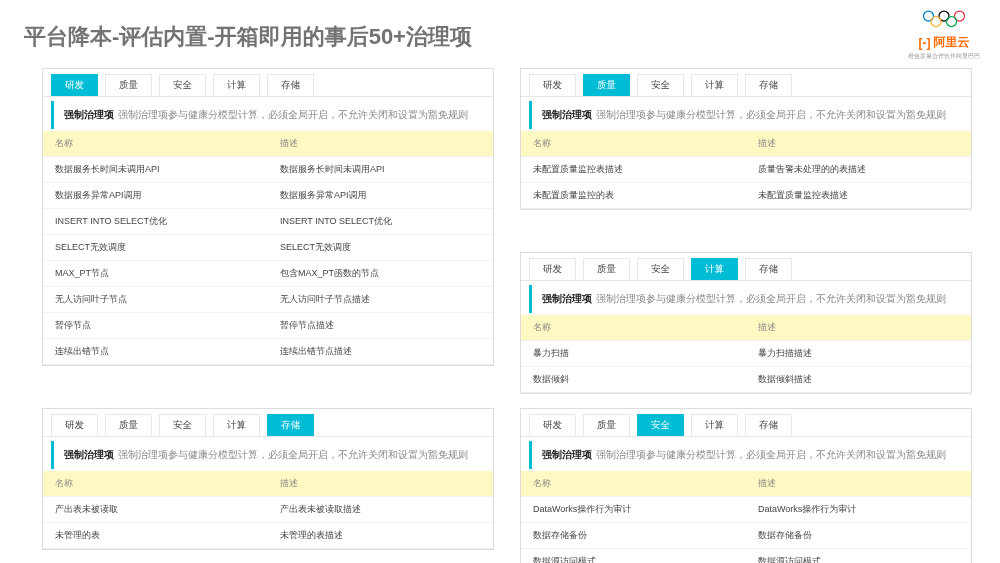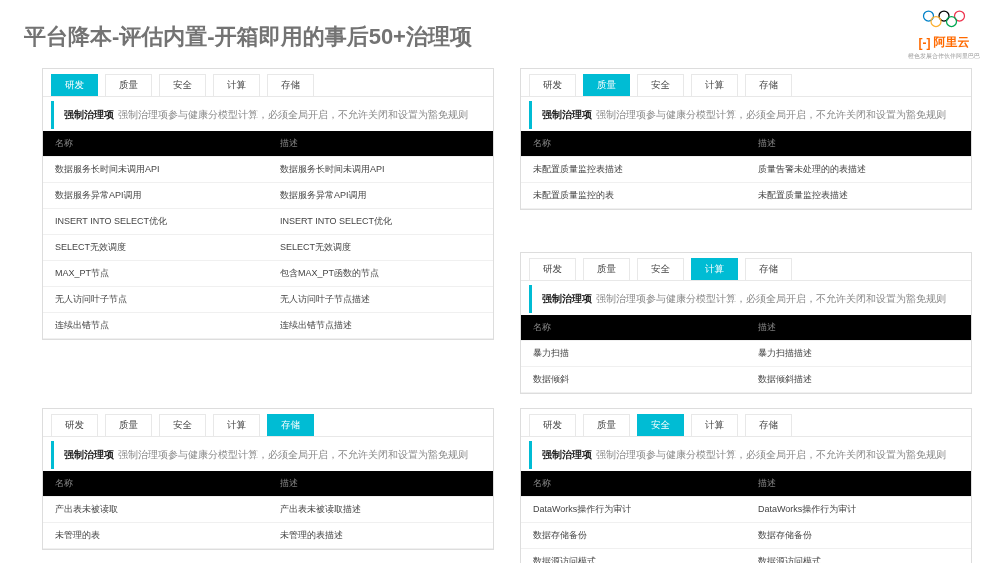--- a/index.html
+++ b/index.html
@@ -9,21 +9,21 @@
 .aliyun{color:#ff6a00;font-size:12px;font-weight:600;margin-top:2px;display:flex;align-items:center;gap:3px;justify-content:center}
 .aliyun-sub{color:#999;font-size:6px;margin-top:1px}
 .panel{position:absolute;border:1px solid #ddd;background:#fff;font-size:9.5px}
 .tabs{display:flex;border-bottom:1px solid #e8e8e8;padding:5px 8px 0;gap:8px}
 .tab{padding:4px 13px;border:1px solid #e8e8e8;border-bottom:none;background:#fff;color:#444;cursor:pointer;font-size:9.5px;margin-right:-1px}
 .tab.active{background:#00bcd4;color:#fff;border-color:#00bcd4}
 .notice{padding:7px 10px;font-size:10px;border-left:3px solid #00bcd4;margin:4px 8px 2px;background:#fff}
 .notice b{color:#222;font-weight:600}
 .notice span{color:#888;margin-left:4px}
 .tbl{width:100%;border-collapse:collapse}
-.tbl th{text-align:left;padding:6px 12px;color:#888;font-weight:400;font-size:9px;background:#000000;border-bottom:1px solid #f0f0f0}
+.tbl th{text-align:left;padding:6px 12px;color:#888;font-weight:400;font-size:9px;background:#fef9c3;border-bottom:1px solid #f0f0f0}
 .tbl td{padding:6px 12px;color:#444;border-bottom:1px solid #f0f0f0;font-size:9px}
 .tbl th:first-child,.tbl td:first-child{width:50%}
 #p1{top:68px;left:42px;width:452px}
 #p2{top:68px;left:520px;width:452px}
 #p3{top:252px;left:520px;width:452px}
 #p4{top:408px;left:42px;width:452px}
 #p5{top:408px;left:520px;width:452px}
 </style>
 </head>
 <body>
@@ -81,20 +81,24 @@
           </tr>
           <tr>
             <td>MAX_PT节点</td>
             <td>包含MAX_PT函数的节点</td>
           </tr>
           <tr>
             <td>无人访问叶子节点</td>
             <td>无人访问叶子节点描述</td>
           </tr>
           <tr>
+            <td>暂停节点</td>
+            <td>暂停节点描述</td>
+          </tr>
+          <tr>
             <td>连续出错节点</td>
             <td>连续出错节点描述</td>
           </tr>
         </tbody>
       </table>
     </div>
     <div class="panel" id="p2">
       <div class="tabs">
         <div class="tab">研发</div>
         <div class="tab active">质量</div>

